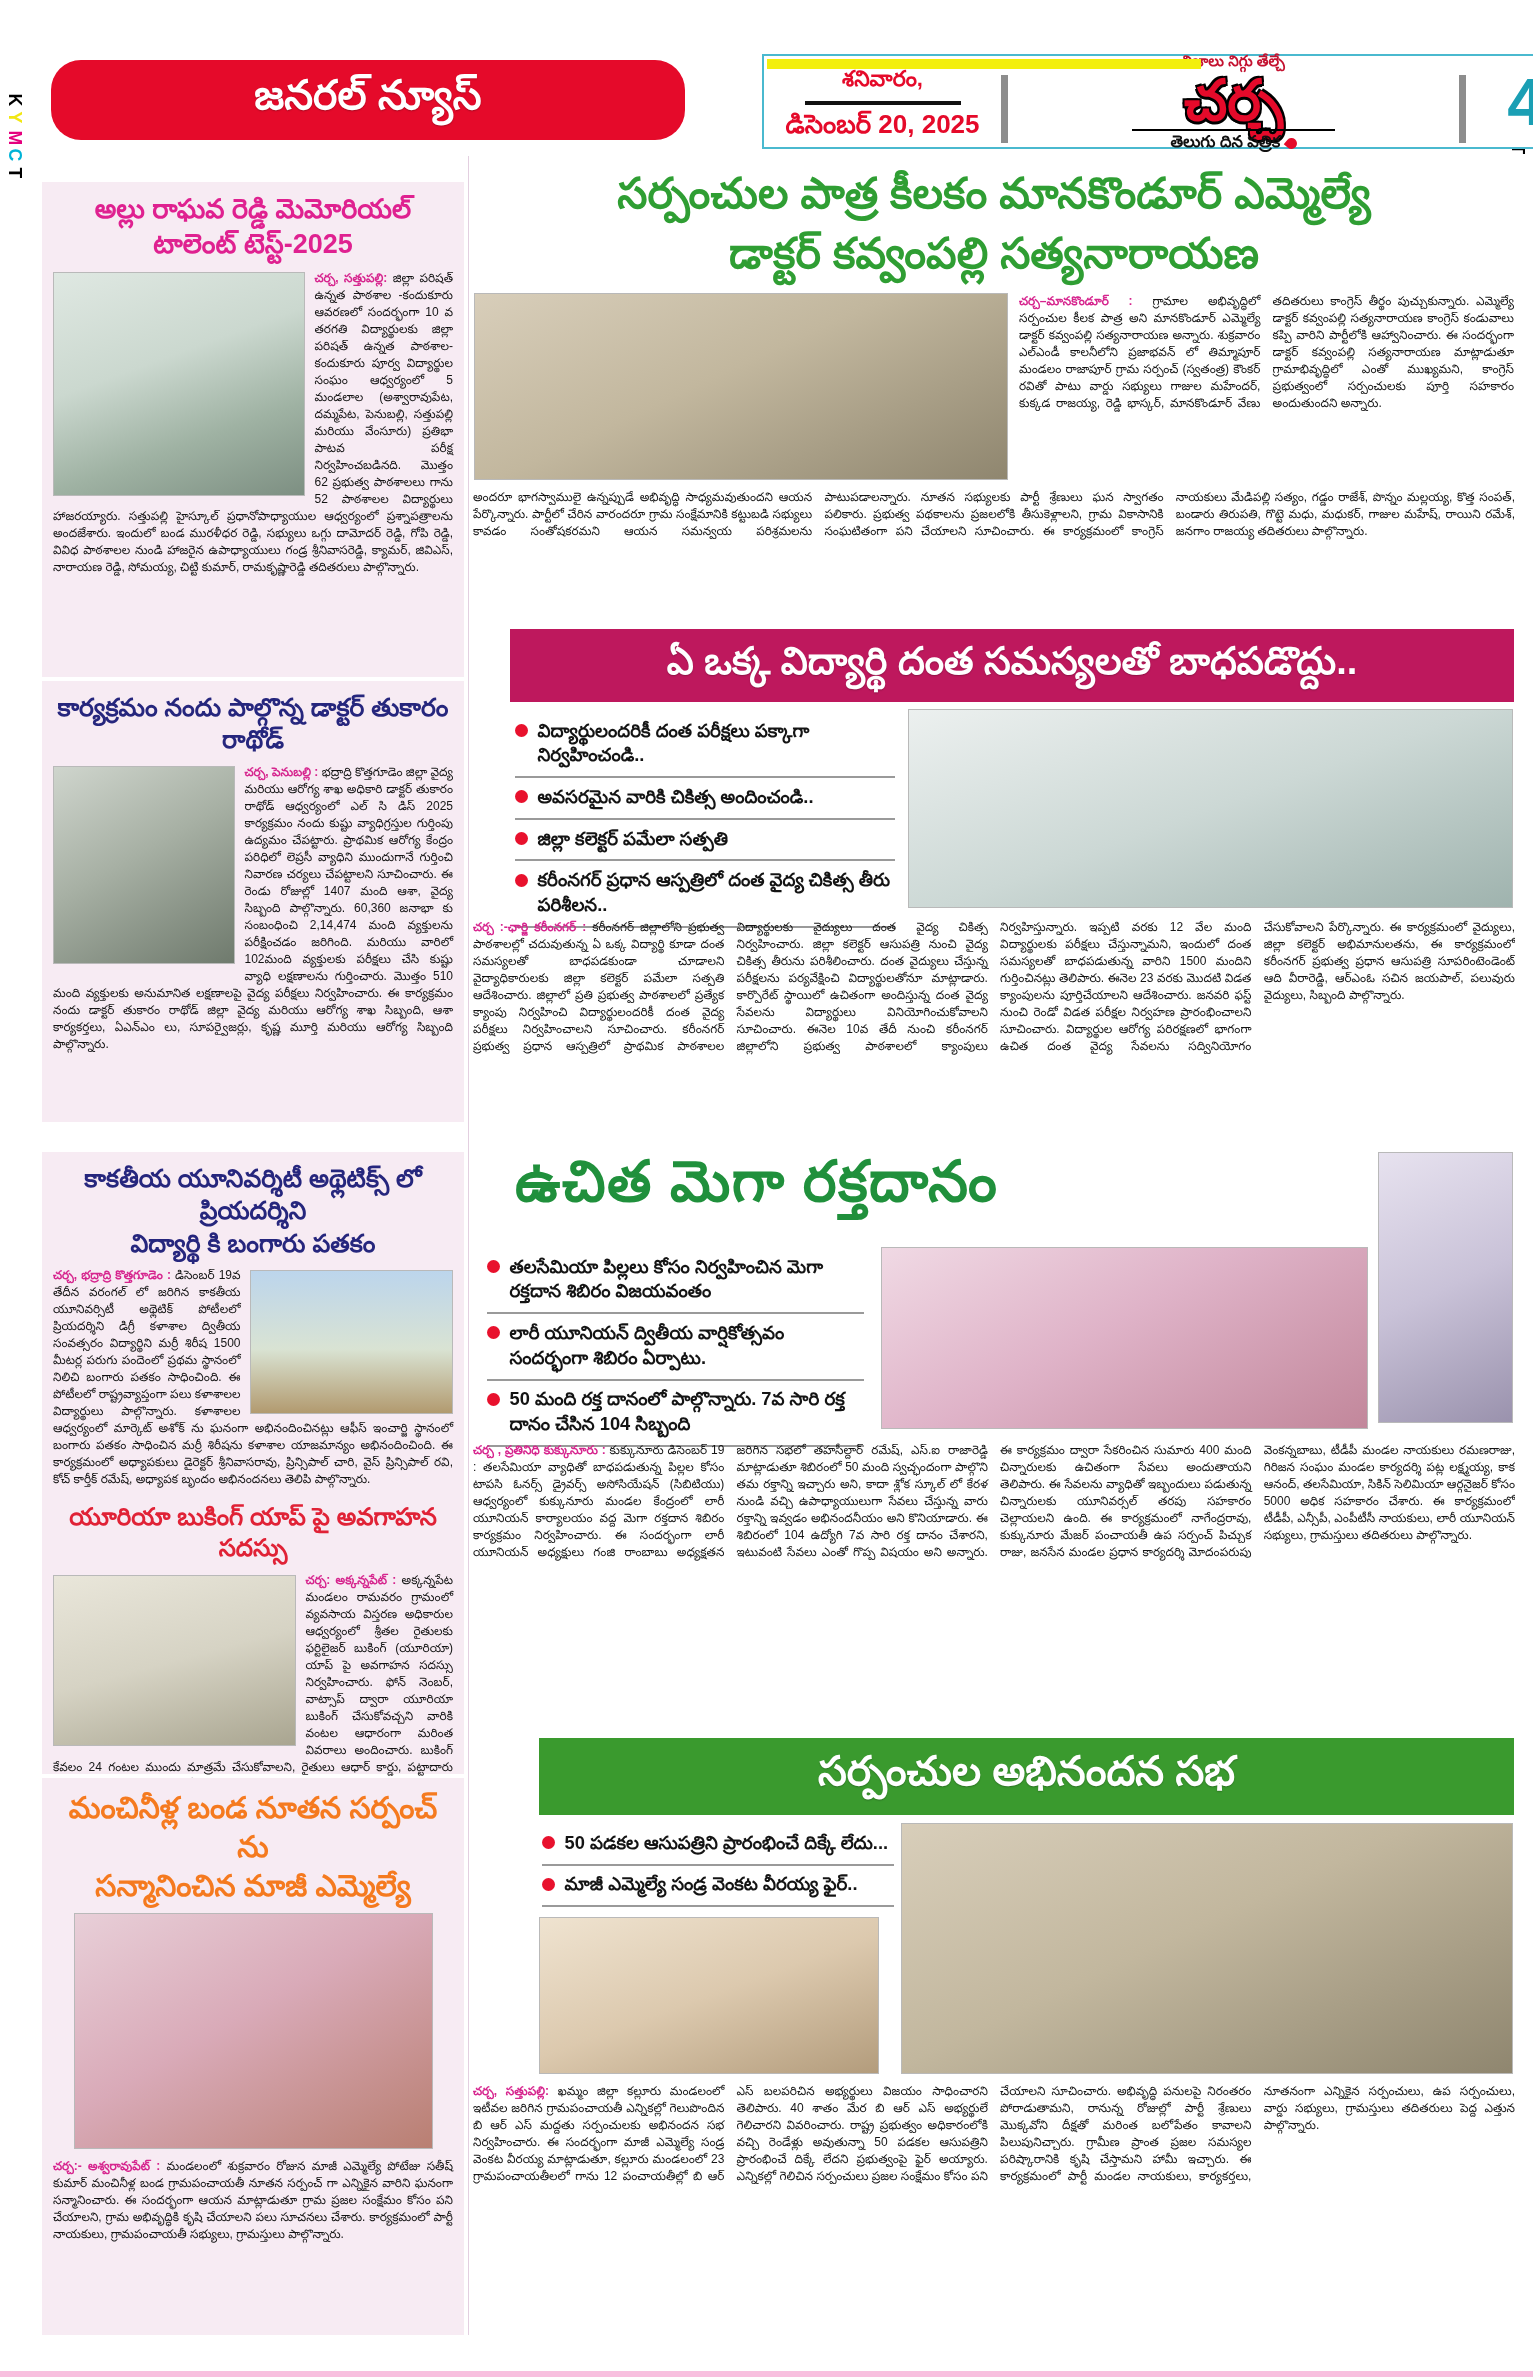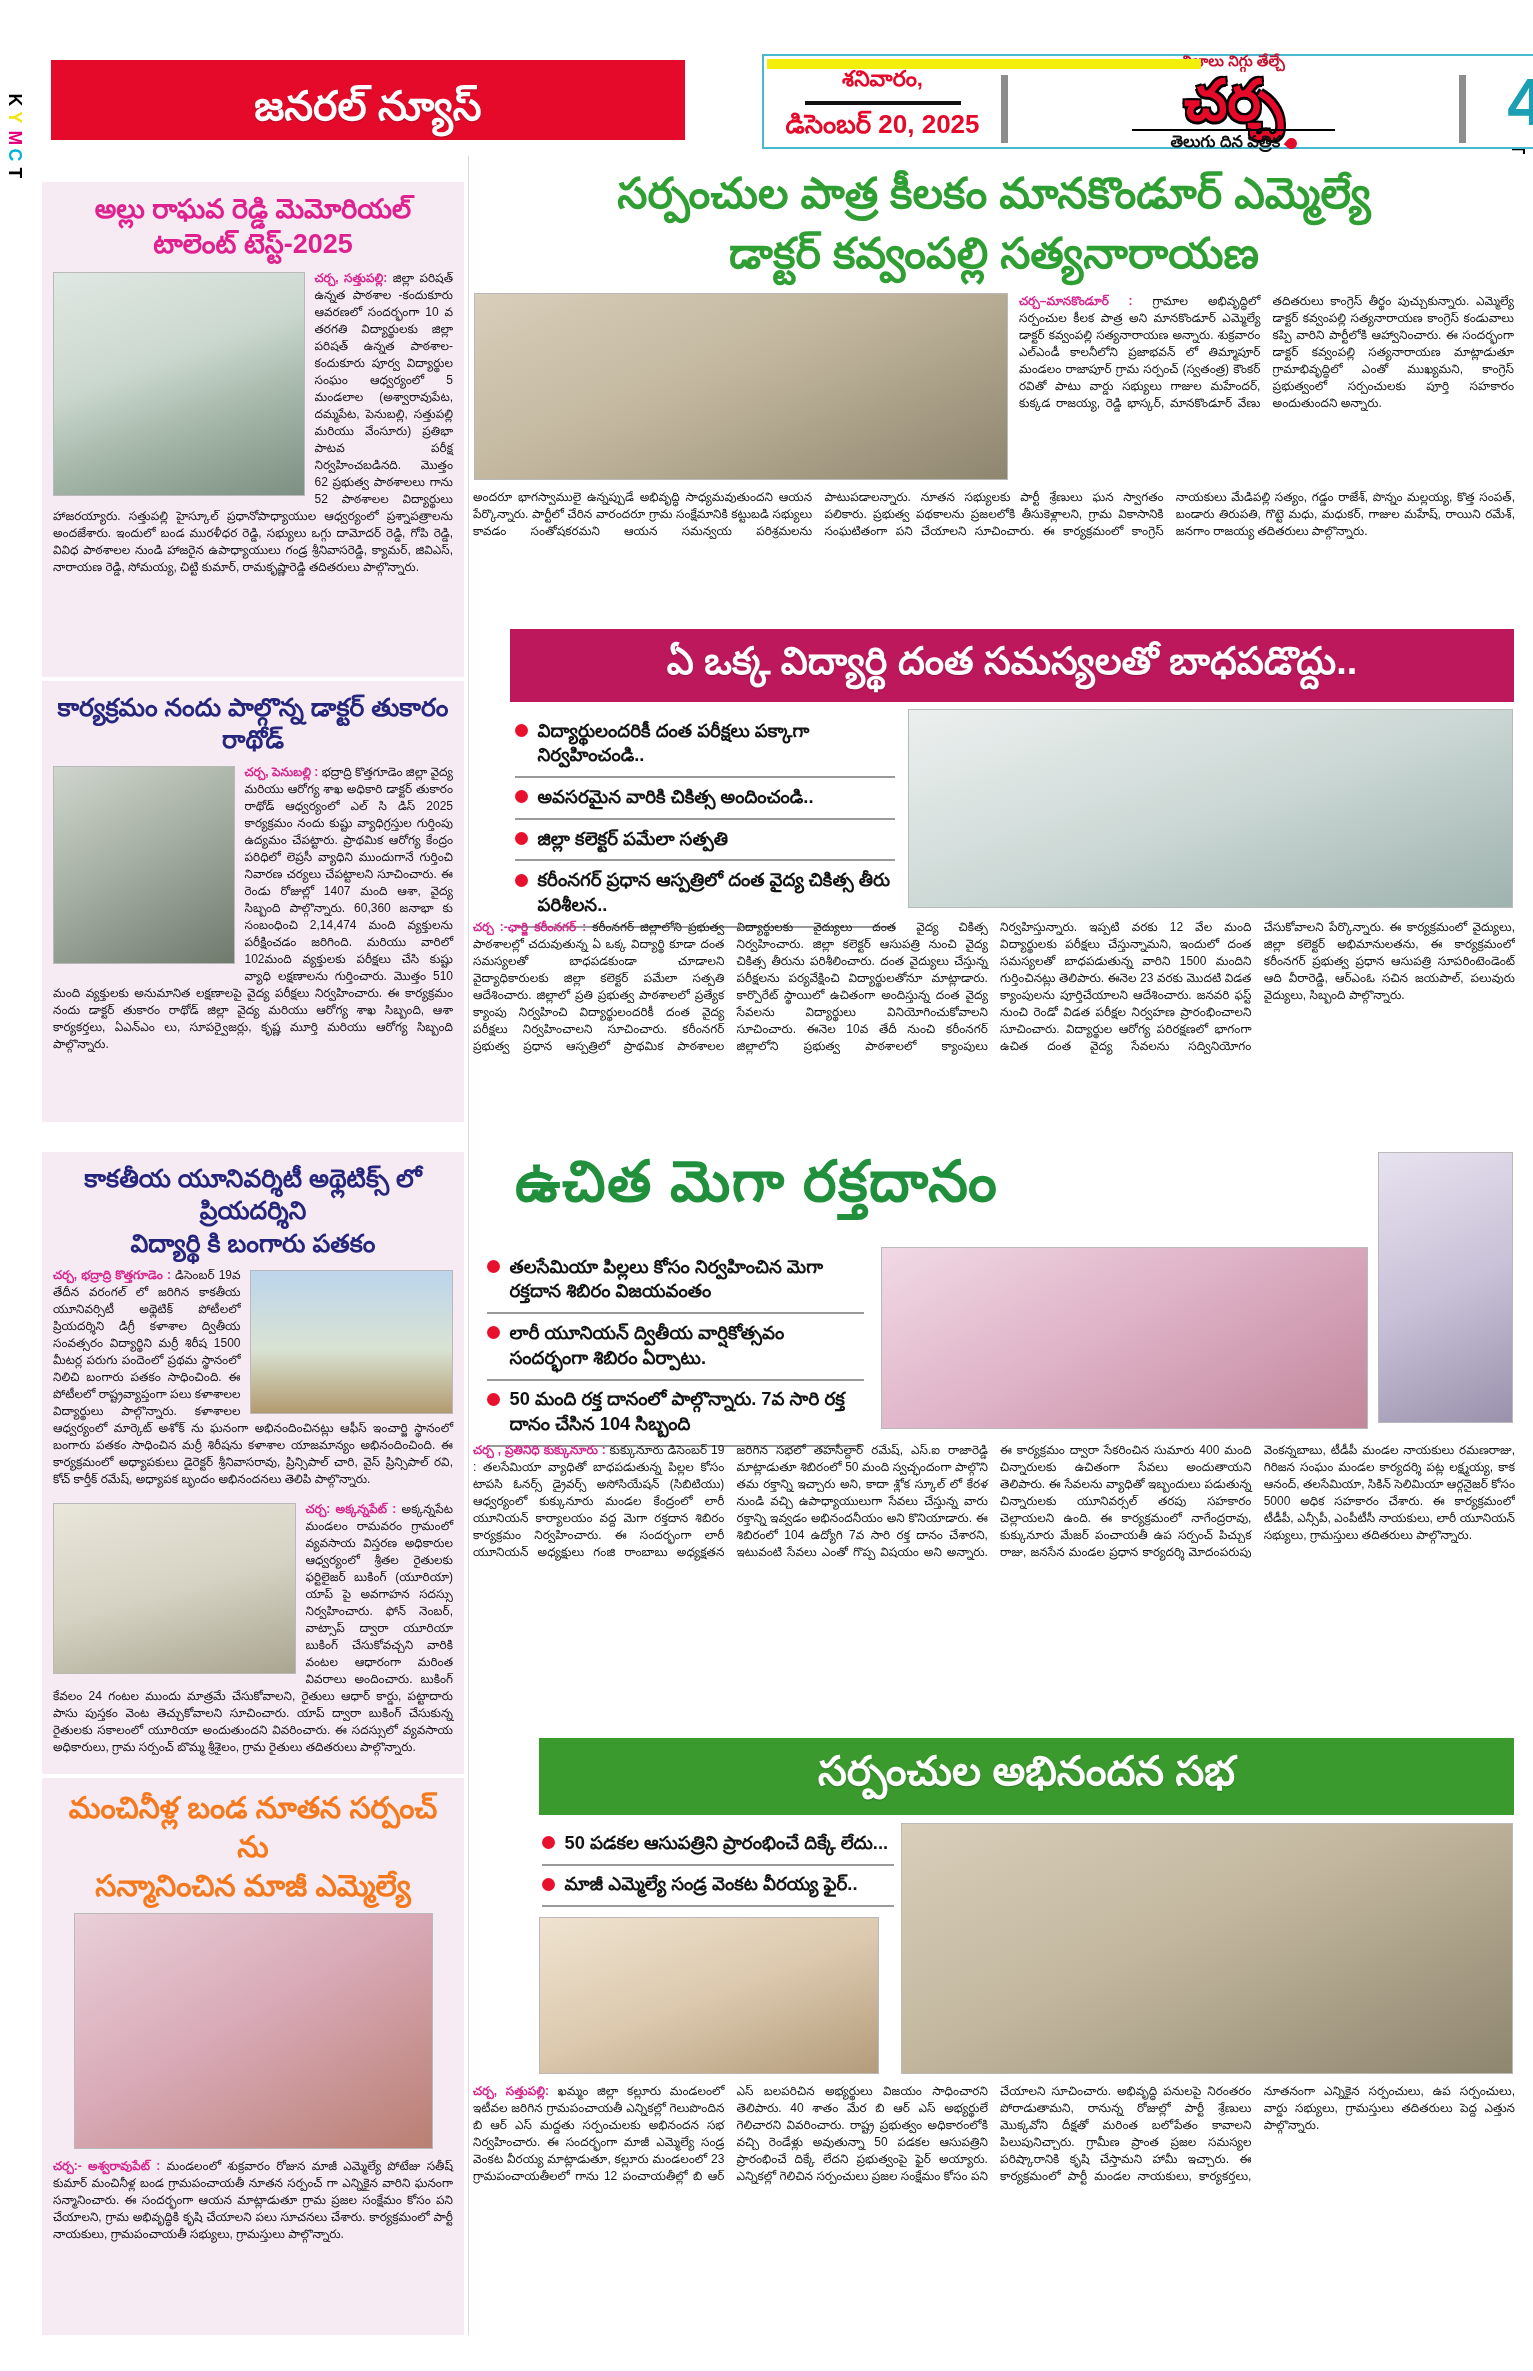--- a/index.html
+++ b/index.html
@@ -6,21 +6,21 @@
   html,body { background:#ffffff; }
   body { font-family:"Liberation Sans", sans-serif; width:1534px; height:2377px; position:relative; overflow:hidden; }
   .page { position:absolute; left:0; top:0; width:1534px; height:2377px; background:#fff; }
 
   
   .regmarks { position:absolute; display:flex; flex-direction:column; font-weight:bold; font-size:17.6px; line-height:1.05; letter-spacing:0.7px; }
   .regmarks span { transform:rotate(90deg); }
   .rm-k{color:#000}.rm-y{color:#f2e713}.rm-m{color:#e5007e}.rm-c{color:#00b3d7}.rm-t{color:#000}
 
   
-  .genl-bar { position:absolute; left:51px; top:60px; width:634px; height:80px; background:#e50a2a; display:flex; align-items:flex-end; justify-content:center; }
+  .genl-bar { position:absolute; left:51px; top:60px; width:634px; height:80px; background:#e50a2a; display:flex; align-items:center; justify-content:center;border-radius:30px; }
   .genl-bar .title { color:#fff; font-size:41px; font-weight:bold; text-shadow:0 1.4px 1.4px rgba(0,0,0,.25); }
   .masthead { position:absolute; left:762px; top:54px; width:825px; height:95px; border:2.7px solid #4ab9cf; background:#fff; display:flex; align-items:stretch; }
   .yellow-strip { position:absolute; left:2.7px; top:2.7px; width:434px; height:10.2px; background:#f3ef0c; }
   .date-block { width:237px; display:flex; flex-direction:column; align-items:center; justify-content:center; gap:4.1px; padding-top:9.5px; }
   .date-block .d1 { color:#e50a2a; font-size:22px; font-weight:bold; }
   .date-block .rule { width:156px; height:4.1px; background:#111; }
   .date-block .d2 { color:#e50a2a; font-size:26px; font-weight:bold; }
   .vdiv { width:6.8px; background:#8d8d8d; margin:19px 0 4.1px 0; }
   .logo-block { flex:1; display:flex; flex-direction:column; align-items:center; justify-content:center; padding-top:4.1px; }
   .logo-tag-top { color:#c41230; font-size:15px; font-weight:bold; }
@@ -154,20 +154,21 @@
     <div>
       <div class="photo ph-c floatR" style="width:203px; height:144px;"></div>
       <p class="body-text">
         <span class="byline">చర్చ, భద్రాద్రి కొత్తగూడెం :</span>
         <span>డిసెంబర్ 19వ తేదీన వరంగల్ లో జరిగిన కాకతీయ యూనివర్సిటీ అథ్లెటిక్ పోటీలలో ప్రియదర్శిని డిగ్రీ కళాశాల ద్వితీయ సంవత్సరం విద్యార్థిని మర్రీ శిరీష 1500 మీటర్ల పరుగు పందెంలో ప్రథమ స్థానంలో నిలిచి బంగారు పతకం సాధించింది. ఈ పోటీలలో రాష్ట్రవ్యాప్తంగా పలు కళాశాలల విద్యార్థులు పాల్గొన్నారు. కళాశాలల ఆధ్వర్యంలో మార్కెట్ అశోక్ ను ఘనంగా అభినందించినట్లు ఆఫీస్ ఇంచార్జి స్థానంలో బంగారు పతకం సాధించిన మర్రీ శిరీషను కళాశాల యాజమాన్యం అభినందించింది. ఈ కార్యక్రమంలో అధ్యాపకులు డైరెక్టర్ శ్రీనివాసరావు, ప్రిన్సిపాల్ చారి, వైస్ ప్రిన్సిపాల్ రవి, కోచ్ కార్తీక్ రమేష్, అధ్యాపక బృందం అభినందనలు తెలిపి పాల్గొన్నారు.</span>
       </p>
     </div>
   </div>
 
   <div class="lpanel" style="top:1491px; height:283px;">
+    <div class="lhead h-red">యూరియా బుకింగ్ యాప్ పై అవగాహన సదస్సు</div>
     <div>
       <div class="photo ph-d floatL" style="width:243px; height:171px;"></div>
       <p class="body-text">
         <span class="byline">చర్చ: అక్కన్నపేట్ :</span>
         <span>అక్కన్నపేట మండలం రామవరం గ్రామంలో వ్యవసాయ విస్తరణ అధికారుల ఆధ్వర్యంలో శ్రీతల రైతులకు ఫర్టిలైజర్ బుకింగ్ (యూరియా) యాప్ పై అవగాహన సదస్సు నిర్వహించారు. ఫోన్ నెంబర్, వాట్సాప్ ద్వారా యూరియా బుకింగ్ చేసుకోవచ్చని వారికి వంటల ఆధారంగా మరింత వివరాలు అందించారు. బుకింగ్ కేవలం 24 గంటల ముందు మాత్రమే చేసుకోవాలని, రైతులు ఆధార్ కార్డు, పట్టాదారు పాసు పుస్తకం వెంట తెచ్చుకోవాలని సూచించారు. యాప్ ద్వారా బుకింగ్ చేసుకున్న రైతులకు సకాలంలో యూరియా అందుతుందని వివరించారు. ఈ సదస్సులో వ్యవసాయ అధికారులు, గ్రామ సర్పంచ్ బొమ్మ శ్రీశైలం, గ్రామ రైతులు తదితరులు పాల్గొన్నారు.</span>
       </p>
     </div>
   </div>
 
   <div class="lpanel" style="top:1778px; height:557px;">

